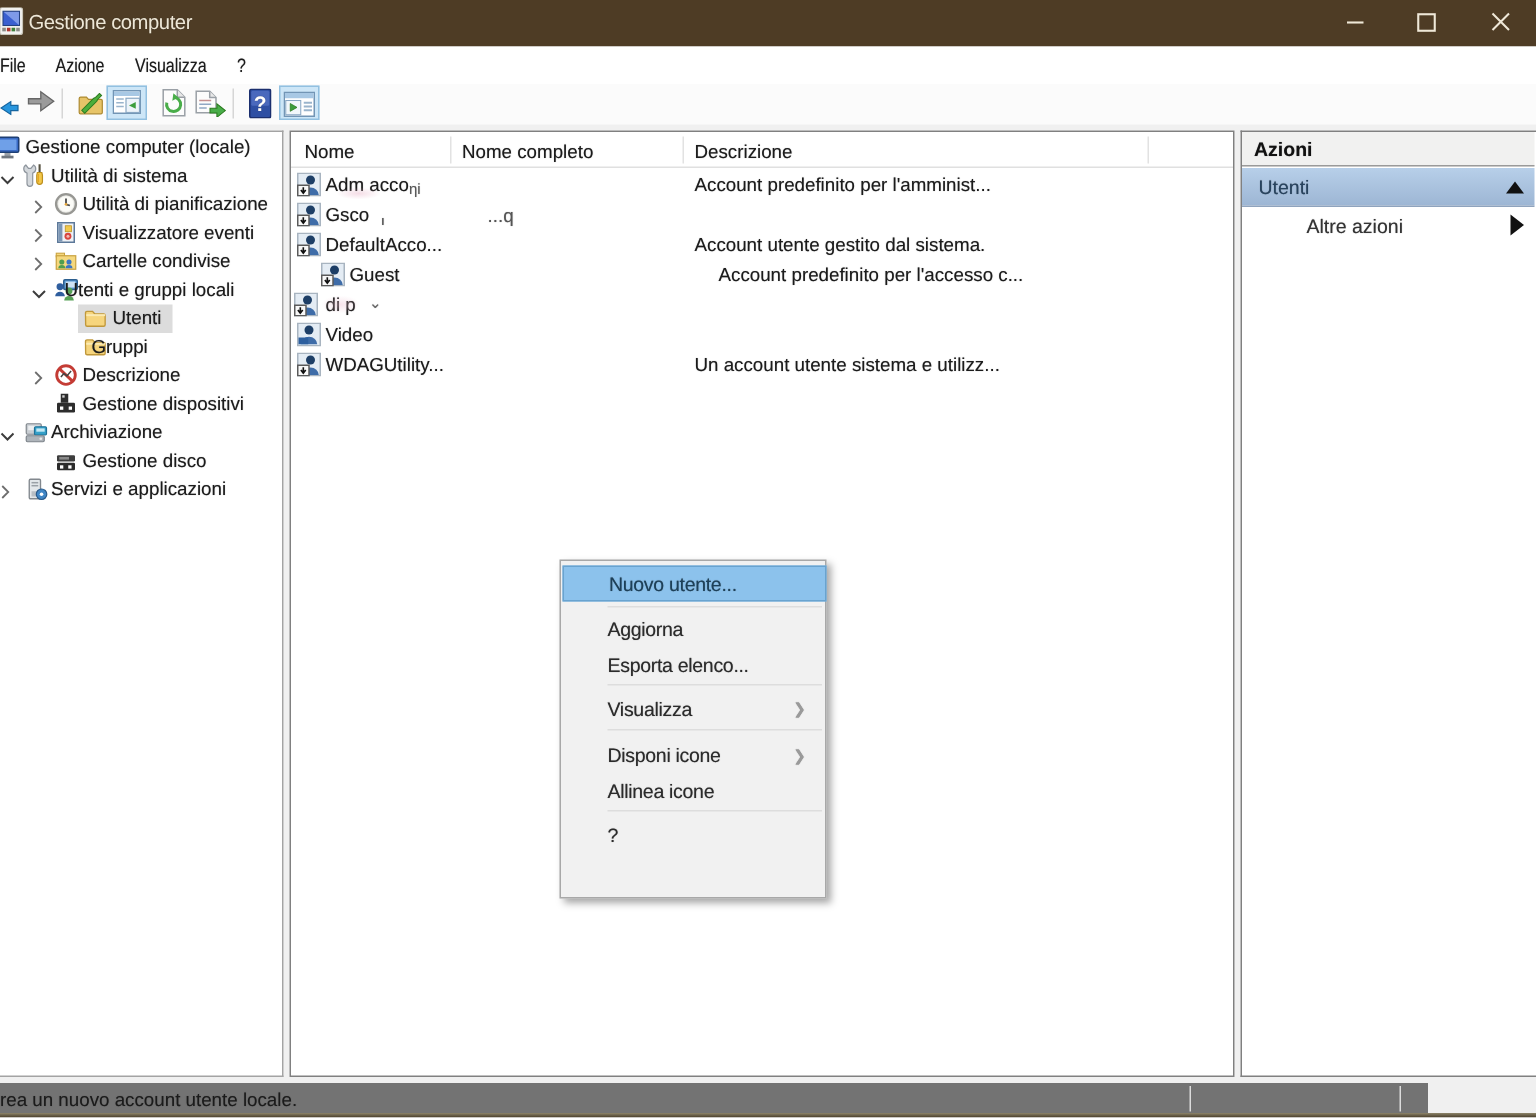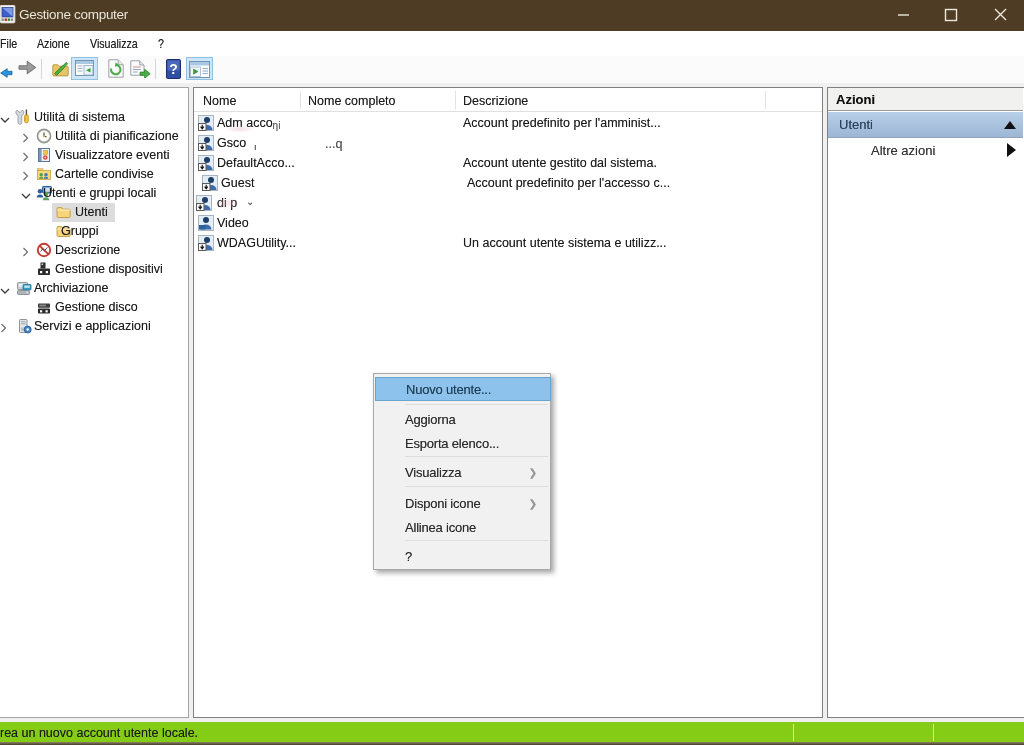--- a/index.html
+++ b/index.html
@@ -31,36 +31,36 @@
   .trow .txt { position:absolute; top:2px; white-space:nowrap; }
   .ticon { position:absolute; top:1px; }
   .chev { position:absolute; top:5px; }
 
   
   .lhead { position:absolute; top:0; height:24px; font-size:12.5px; color:#1b1b1b; }
   .lrow { position:absolute; height:20px; font-size:12.5px; color:#1b1b1b; white-space:nowrap; }
   .colsep { position:absolute; top:3px; width:1px; height:18px; background:#e2e2e2; }
 
   
-  #ctxmenu { position:absolute; left:373px; top:373px; width:178px; height:197px; background:#f1f1f1; border:1px solid #a8a8a8; box-shadow:3px 3px 5px rgba(0,0,0,0.35); }
+  #ctxmenu { position:absolute; left:373px; top:373px; width:178px; height:226px; background:#f1f1f1; border:1px solid #a8a8a8; box-shadow:3px 3px 5px rgba(0,0,0,0.35); }
   .mitem { position:absolute; left:1px; width:176px; height:24px; font-size:13px; color:#2b2b2b; letter-spacing:-0.2px; }
   .mitem .mtxt { position:absolute; left:30px; top:4px; }
   .msep { position:absolute; left:31px; width:143px; height:1px; background:#dddddd; }
   .marrow { position:absolute; right:14px; top:6px; color:#9a9a9a; font-size:10px; }
 
   
   #az-head { position:absolute; left:0; top:0; width:195px; height:23px; background:#f1f1f0; border-bottom:1px solid #9a9a9a; }
   #az-head b { position:absolute; left:8px; top:4px; font-size:13px; color:#111; }
   #az-utenti { position:absolute; left:0; top:24px; width:195px; height:26px; background:linear-gradient(#b7cfe9,#9db6d4); border-bottom:1px solid #8fa3bd; }
   #az-utenti span { position:absolute; left:11px; top:5px; font-size:13px; color:#27435f; }
   #az-altre { position:absolute; left:0; top:51px; width:195px; height:24px; }
   #az-altre span { position:absolute; left:43px; top:4px; font-size:13px; color:#333; }
 
   
-  #statusbar { position:absolute; left:0; top:722px; width:1024px; height:21px; background:#84cc16; }
+  #statusbar { position:absolute; left:0; top:722px; width:952px; height:21px; background:#737373; }
   #statusbar .stxt { position:absolute; left:0px; top:4px; font-size:12.5px; color:#1b1b1b; }
   .ssep { position:absolute; top:2px; width:1px; height:17px; background:#dcdcdc; }
   #botline { position:absolute; left:0; top:742px; width:1024px; height:3px; background:linear-gradient(#8d8469,#463b28); }
 </style>
 </head>
 <body>
   <div id="titlebar">
     <div class="abs" style="left:0px; top:5px;"><svg width="16" height="19">
       <rect x="0" y="0" width="15" height="18" rx="1.5" fill="#f2f2f0" stroke="#c8c4b8" stroke-width="0.8"></rect>
       <rect x="2" y="2.5" width="11" height="9.5" fill="#3a5fd0"></rect>
@@ -138,20 +138,29 @@
       <rect x="1" y="1" width="19" height="3.5" fill="#a8c8e4"></rect>
       <rect x="1.5" y="6" width="10" height="9.5" fill="#f2f7fb" stroke="#8aa8c4" stroke-width="0.7"></rect>
       <path d="M4.5 8 l4.5 2.6 -4.5 2.6z" fill="#3d9e3d" stroke="#2a7a1e" stroke-width="0.5"></path>
       <line x1="13.5" y1="7.5" x2="19" y2="7.5" stroke="#9ab4cc" stroke-width="1.2"></line>
       <line x1="13.5" y1="10" x2="19" y2="10" stroke="#9ab4cc" stroke-width="1.2"></line>
       <line x1="13.5" y1="12.5" x2="19" y2="12.5" stroke="#9ab4cc" stroke-width="1.2"></line>
     </svg></div>
   </div>
 
   <div id="leftpanel">
+    <div class="trow" style="top:1px;">
+      <span class="ticon" style="left:-2px;"><svg width="16" height="16">
+          <rect x="0.5" y="1.5" width="14" height="10" rx="1" fill="#3a6bc4" stroke="#1e3f74"></rect>
+          <rect x="2" y="3" width="11" height="7" fill="#6fa0e8"></rect>
+          <rect x="5" y="12" width="4" height="2" fill="#9aa0a8"></rect>
+          <rect x="3" y="13.8" width="8" height="1.8" fill="#707780"></rect>
+        </svg></span>
+      <span class="txt" style="left:17px;">Gestione computer (locale)</span>
+    </div>
     <div class="trow" style="top:20px;">
       <span class="chev" style="left:0px;"><svg width="10" height="8">
           <path d="M1 2 l4 4 4-4" stroke="#3c3c3c" stroke-width="1.3" fill="none"></path>
         </svg></span>
       <span class="ticon" style="left:15px;"><svg width="16" height="16">
           <path d="M2.2 1 l1.8 2.2 1.6 0 L7.4 1 a3 3 0 0 1 -0.6 5.4 l0 7 a1.9 1.9 0 0 1 -3.8 0 l0-7 A3 3 0 0 1 2.2 1z" fill="#d4d8dc" stroke="#8e959d" stroke-width="0.8"></path>
           <line x1="11.4" y1="0.5" x2="11.4" y2="6" stroke="#55503f" stroke-width="1.4"></line>
           <path d="M9.9 6 h3 l0.4 1.8 0 4.2 a1.9 1.9 0 0 1 -3.8 0 l0-4.2z" fill="#f3c84a" stroke="#bd8f1e" stroke-width="0.8"></path>
           <line x1="10.6" y1="7" x2="10.6" y2="12.5" stroke="#e8a820" stroke-width="0.8"></line>
         </svg></span>
@@ -323,21 +332,21 @@
       <span class="ticon" style="left:4px; top:2px;"><svg width="16" height="16">
           <rect x="0.5" y="0.5" width="15" height="15" fill="#e4ecf4" stroke="#a8b4c0"></rect>
           <circle cx="9" cy="5" r="3" fill="#1d3e66"></circle>
           <path d="M3.5 15 a5.5 5 0 0 1 11 0z" fill="#3e6ca8"></path>
           <rect x="0.5" y="8.5" width="7.5" height="7" fill="#f8f8f8" stroke="#5a5a5a"></rect>
           <path d="M4.2 9.8 v3 M2.6 11.6 l1.6 2.2 1.6-2.2" stroke="#111" stroke-width="1.1" fill="none"></path>
         </svg></span>
       <span class="abs" style="left:23px; top:3px;">DefaultAcco...</span>
       <span class="abs" style="left:269px; top:3px;">Account utente gestito dal sistema.</span>
     </div>
-    <div class="lrow" style="top:85px; left:4px; width:604px;">
+    <div class="lrow" style="top:85px; left:16px; width:604px;">
       <span class="ticon" style="left:4px; top:2px;"><svg width="16" height="16">
           <rect x="0.5" y="0.5" width="15" height="15" fill="#e4ecf4" stroke="#a8b4c0"></rect>
           <circle cx="9" cy="5" r="3" fill="#1d3e66"></circle>
           <path d="M3.5 15 a5.5 5 0 0 1 11 0z" fill="#3e6ca8"></path>
           <rect x="0.5" y="8.5" width="7.5" height="7" fill="#f8f8f8" stroke="#5a5a5a"></rect>
           <path d="M4.2 9.8 v3 M2.6 11.6 l1.6 2.2 1.6-2.2" stroke="#111" stroke-width="1.1" fill="none"></path>
         </svg></span>
       <span class="abs" style="left:23px; top:3px;">Guest</span>
       <span class="abs" style="left:269px; top:3px;">Account predefinito per l'accesso c...</span>
     </div>

